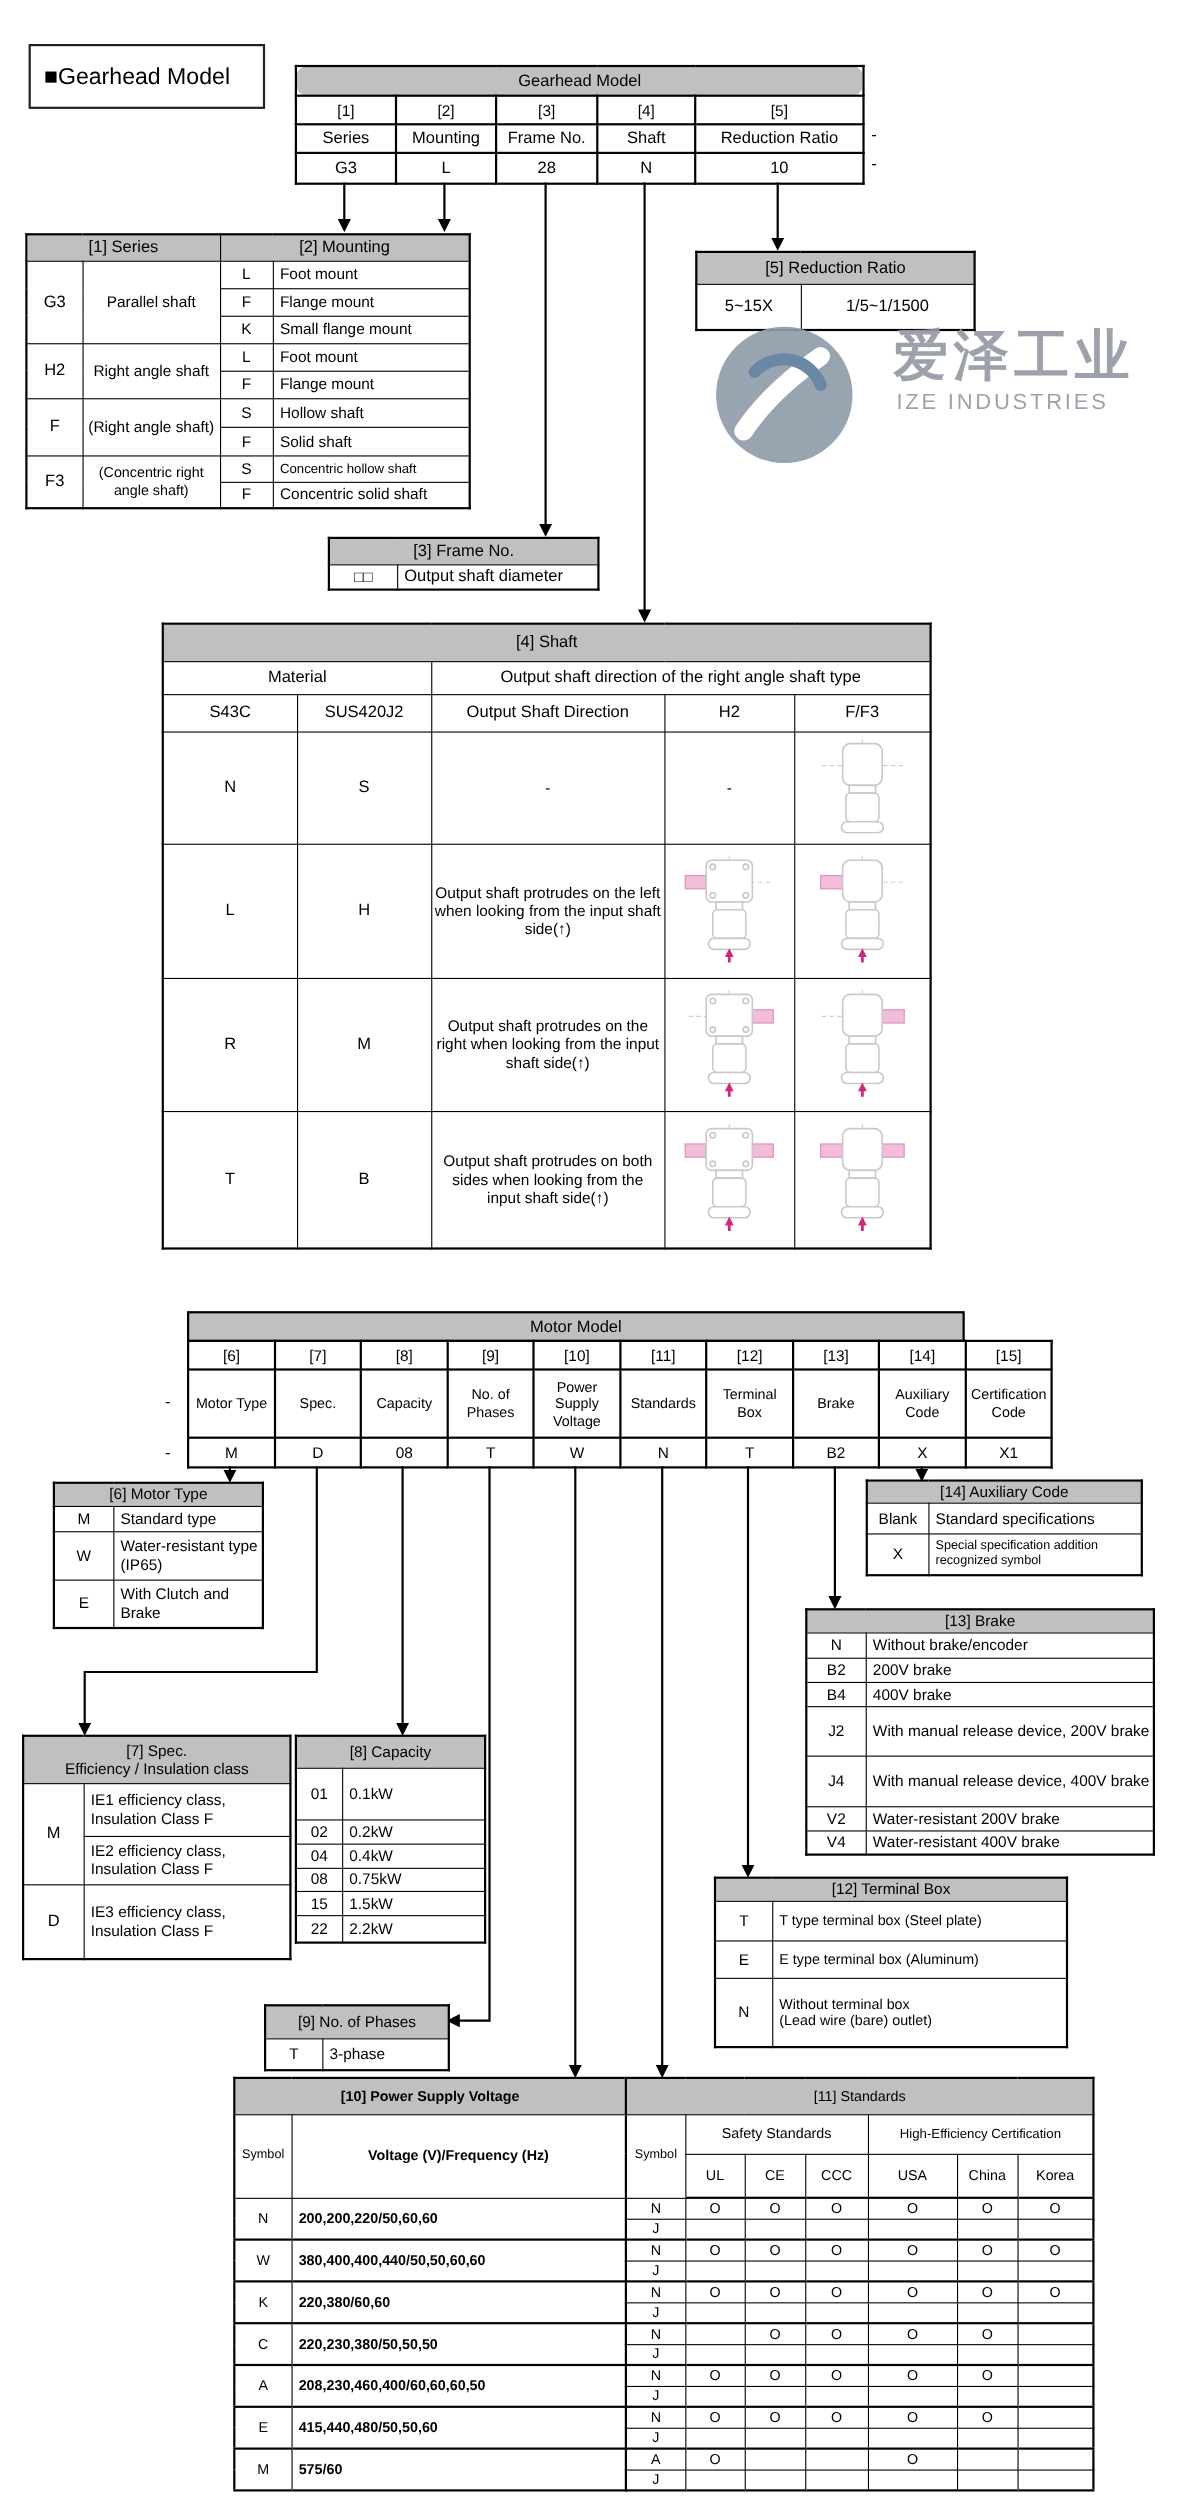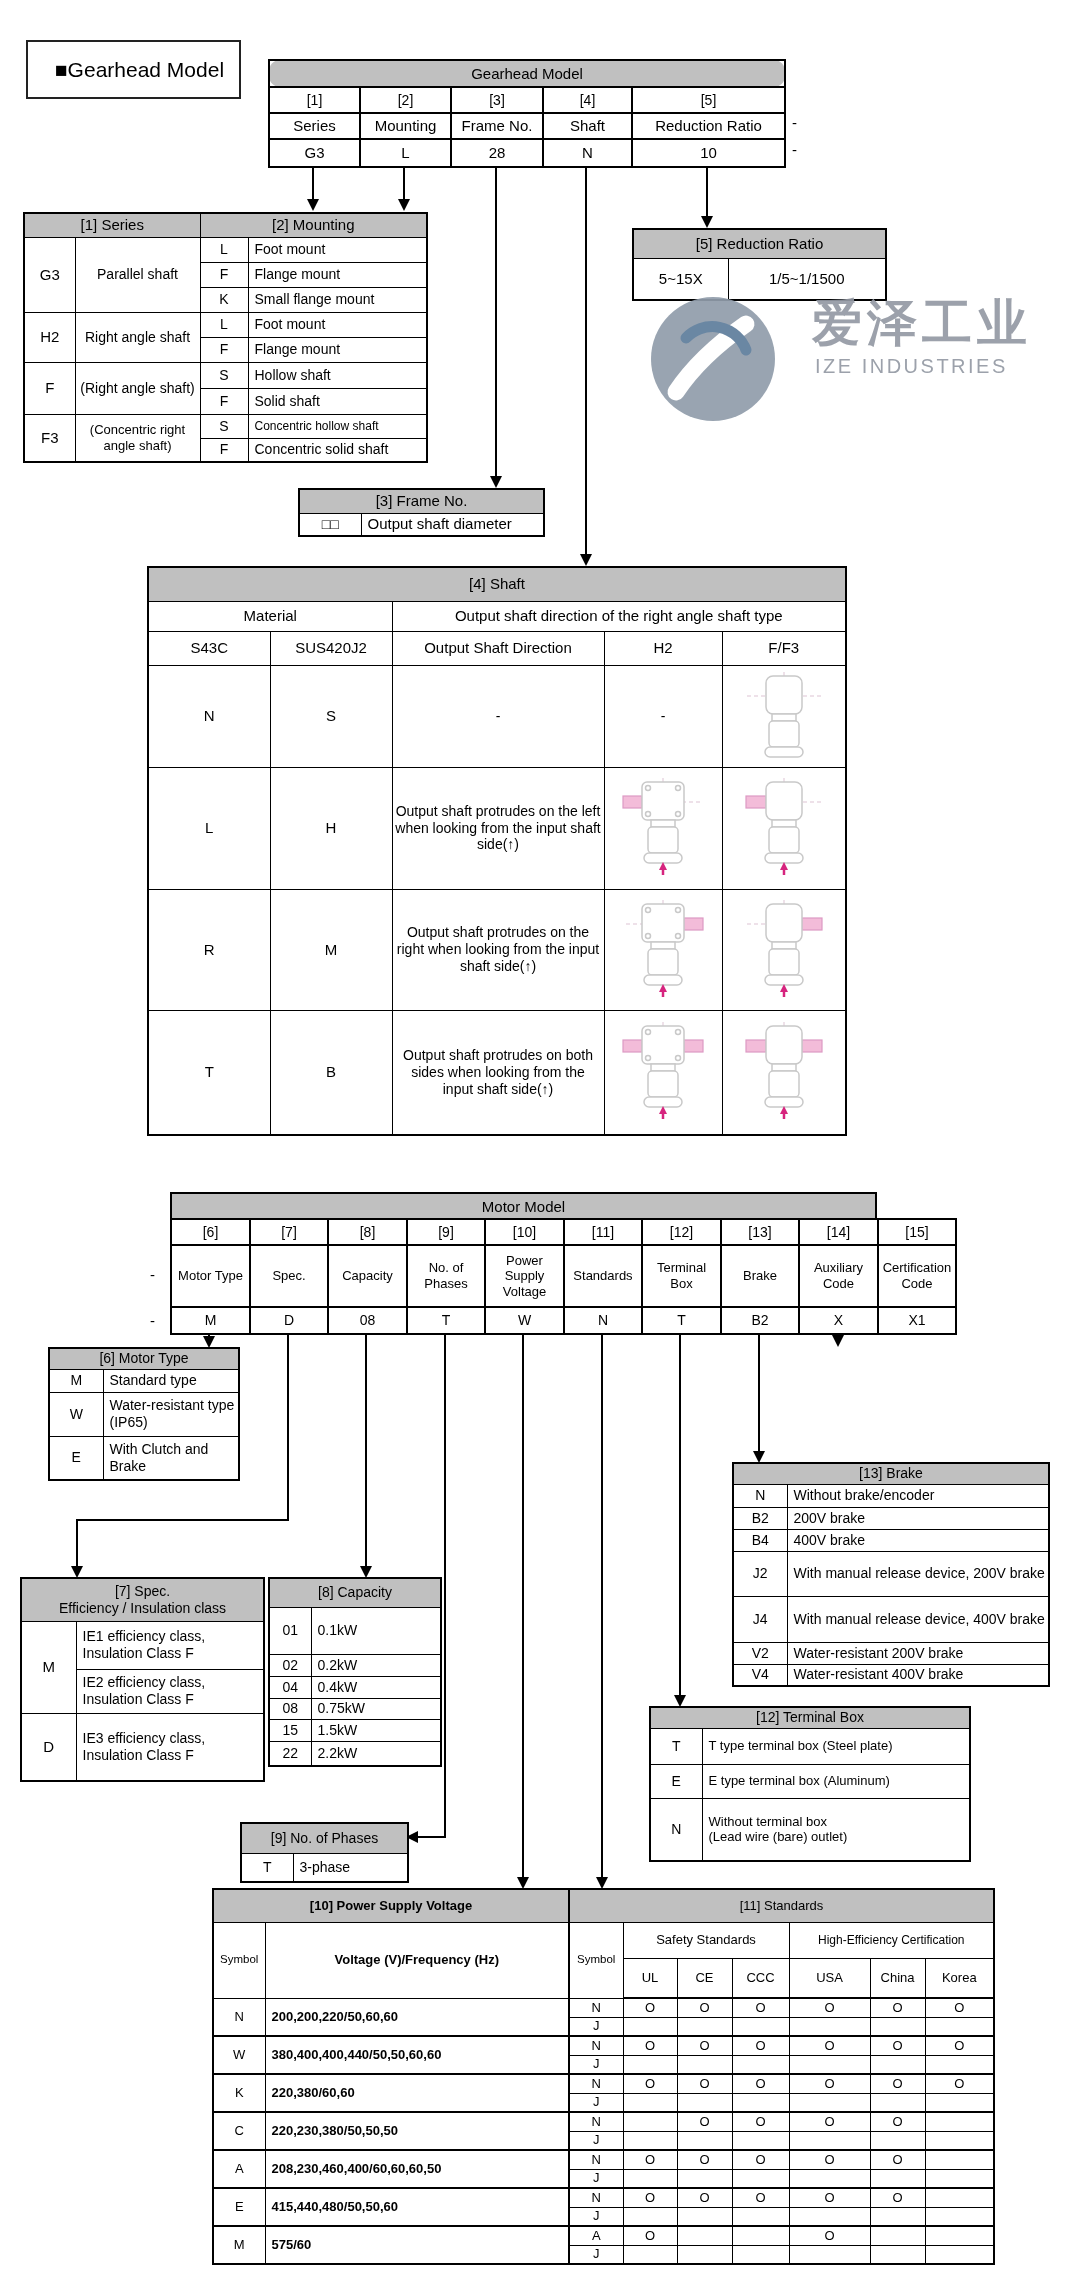--- a/index.html
+++ b/index.html
@@ -51,21 +51,21 @@
     <path class="connector" marker-end="url(#ah)" d="M288 1333 V1520 H77 V1568"></path>
     <path class="connector" marker-end="url(#ah)" d="M366 1333 V1568"></path>
     <path class="connector" marker-end="url(#ah)" d="M445 1333 V1837 H416"></path>
     <path class="connector" marker-end="url(#ah)" d="M523 1333 V1879"></path>
     <path class="connector" marker-end="url(#ah)" d="M602 1333 V1879"></path>
     <path class="connector" marker-end="url(#ah)" d="M680 1333 V1697"></path>
     <path class="connector" marker-end="url(#ah)" d="M759 1333 V1453"></path>
     <path class="connector" marker-end="url(#ah)" d="M838 1333 V1337"></path>
   </svg>
 
-  <div class="abs sec-label" style="left:26px;top:40px;width:199px;height:55px;justify-content:center;">
+  <div class="abs sec-label" style="left:26px;top:40px;width:199px;height:55px;">
     <span>■Gearhead Model</span>
   </div>
 
   <table class="tbl bb abs" style="left:268px;top:59px;width:516px;">
     <colgroup>
         <col style="width:91px">
         <col style="width:91px">
         <col style="width:92px">
         <col style="width:89px">
         <col style="width:153px">
@@ -423,20 +423,39 @@
       <td>W</td>
       <td class="left">Water-resistant type (IP65)</td>
     </tr>
     <tr style="height:44px">
       <td>E</td>
       <td class="left">With Clutch and Brake</td>
     </tr>
   </tbody>
     </table>
 
+  <table class="tbl abs" style="left:787px;top:1345px;width:250px;">
+    <colgroup>
+        <col style="width:56px">
+        <col style="width:194px">
+      </colgroup>
+    <tbody>
+        <tr style="height:20px">
+          <td colspan="2" class="hdr">[14] Auxiliary Code</td>
+        </tr>
+    <tr style="height:28px">
+      <td>Blank</td>
+      <td class="left">Standard specifications</td>
+    </tr>
+    <tr style="height:38px">
+      <td>X</td>
+      <td class="left f11">Special specification addition recognized symbol</td>
+    </tr>
+  </tbody>
+    </table>
 
   <table class="tbl abs" style="left:732px;top:1462px;width:316px;">
     <colgroup>
         <col style="width:54px">
         <col style="width:262px">
       </colgroup>
     <tbody>
         <tr style="height:21px">
           <td colspan="2" class="hdr">[13] Brake</td>
         </tr>

